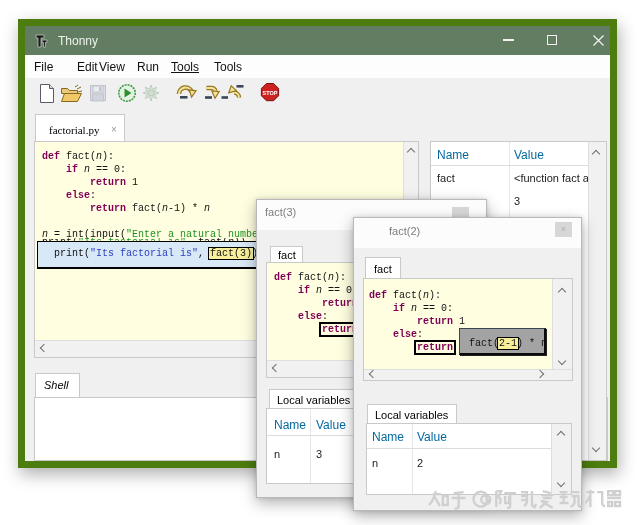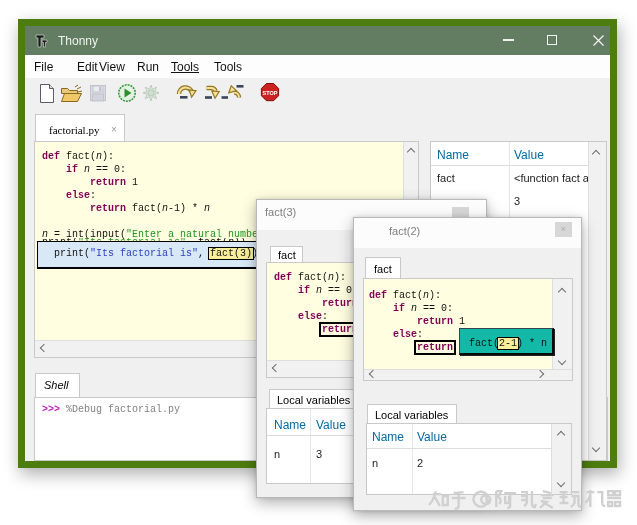--- a/index.html
+++ b/index.html
@@ -144,21 +144,20 @@
 
     <div class="abs" style="left:2px; top:99px; width:381px; height:28px; background:#d9e8f6; border:1px solid #000; border-bottom:2px solid #000;">
       <div class="mono abs" style="left:16px; top:5px;">print(<span class="blu">"Its factorial is"</span>, <span class="inbox1y">fact(3)</span>))</div>
     </div>
   </div>
 
   <div class="tabw" style="left:10px; top:347px; width:45px; height:24px; font-size:11px;">
     <span class="abs" style="left:8px; top:5px;font-style:italic;">Shell</span>
   </div>
   <div class="panel" id="shell" style="left:9px; top:371px; width:574px; height:64px; background:#fff;">
-    <div class="mono abs" style="left:7px; top:5px;"><span style="color:#c020c0; font-weight:bold;">&gt;&gt;&gt;</span> <span class="gry">%Debug factorial.py</span></div>
   </div>
 
   <div class="panel" id="vars" style="left:405px; top:115px; width:177px; height:320px; background:#fff;">
     <div class="abs" style="left:78px; top:0; width:1px; height:100%; background:#e6e6e6;"></div>
     <div class="abs" style="left:0; top:23px; width:100%; height:1px; background:#dcdcdc;"></div>
     <div class="hdr abs" style="left:6px; top:6px;">Name</div>
     <div class="hdr abs" style="left:83px; top:6px;">Value</div>
     <div class="cell abs" style="left:6px; top:30px;">fact</div>
     <div class="cell abs" style="left:83px; top:30px; width:75px; overflow:hidden; white-space:nowrap;">&lt;function fact at 0x03&gt;</div>
     <div class="cell abs" style="left:6px; top:53px;">n</div>
@@ -216,21 +215,21 @@
     <div class="sbh" style="left:0; bottom:0; width:100%; height:11px;"></div>
     <div class="chl" style="left:6px; bottom:3px;"></div>
     <div class="chr" style="right:29px; bottom:3px;"></div>
     <div class="mono abs" style="left:5px; top:10px;"><span class="kw">def</span> fact(<span class="it">n</span>):
     <span class="kw">if</span> <span class="it">n</span> == 0:
         <span class="kw">return</span> 1
     <span class="kw">else</span>:
         <span class="inbox2"><span class="kw">return</span></span></div>
   </div>
 
-  <div class="abs" style="left:105px; top:110px; width:95px; height:27px; background:#14b8a6; border:1px solid #39444e; border-right:2px solid #0a0a0a; border-bottom:2px solid #0a0a0a; box-shadow:1px 1px 0 #222;">
+  <div class="abs" style="left:105px; top:110px; width:87px; height:27px; background:#a3a3a3; border:1px solid #39444e; border-right:2px solid #0a0a0a; border-bottom:2px solid #0a0a0a; box-shadow:1px 1px 0 #222;">
     <div class="mono abs" style="left:9px; top:8px;">fact(<span class="inbox1y">2-1</span>) * n</div>
   </div>
   <div class="tabw" style="left:13px; top:186px; width:90px; height:20px; font-size:11px;">
     <span class="abs" style="left:7px; top:4px;">Local variables</span>
   </div>
   <div class="panel" style="left:12px; top:205px; width:206px; height:72px; background:#fff;">
     <div class="abs" style="left:45px; top:0; width:1px; height:100%; background:#e6e6e6;"></div>
     <div class="abs" style="left:0; top:24px; width:100%; height:1px; background:#dcdcdc;"></div>
     <div class="hdr abs" style="left:5px; top:6px;">Name</div>
     <div class="hdr abs" style="left:50px; top:6px;">Value</div>

